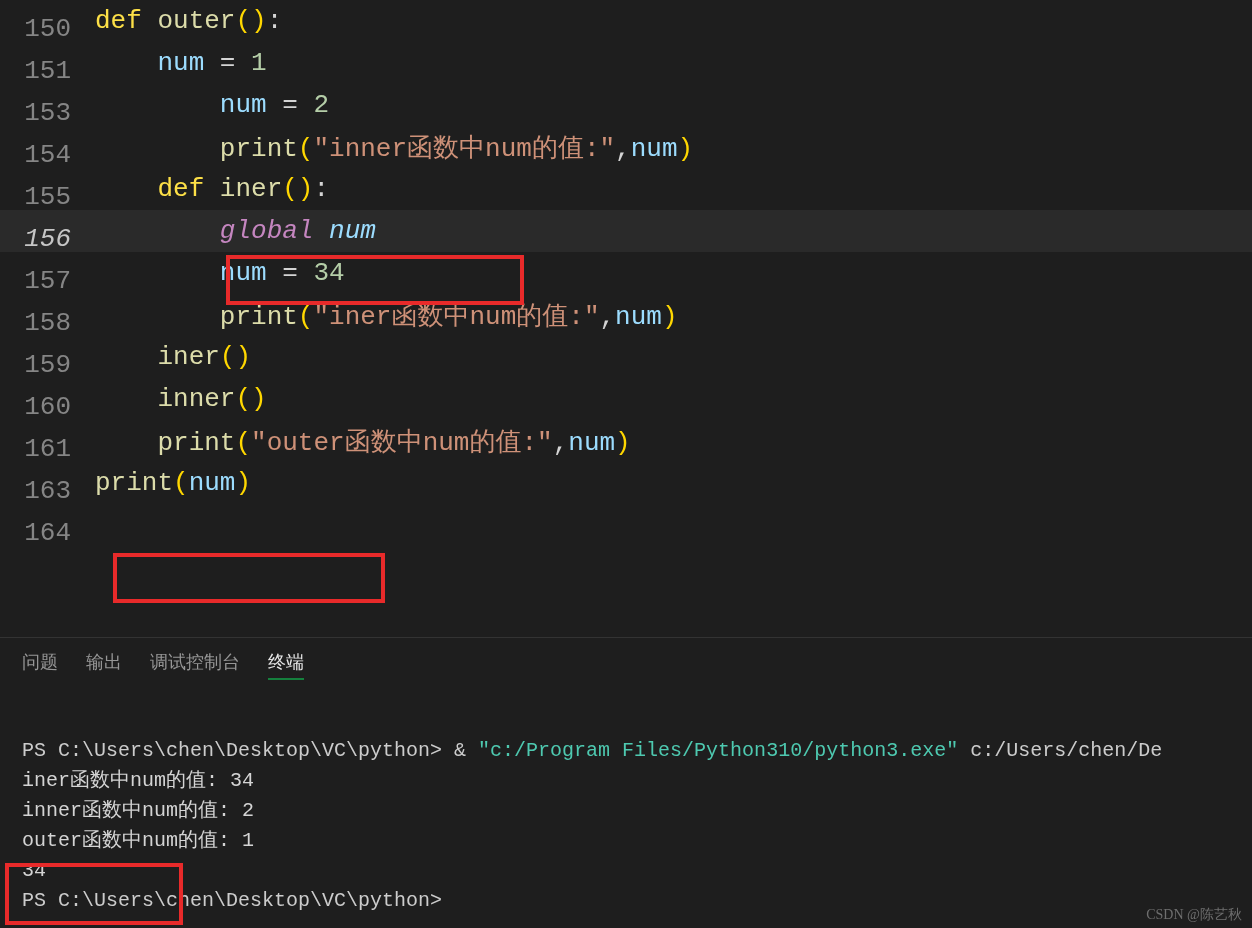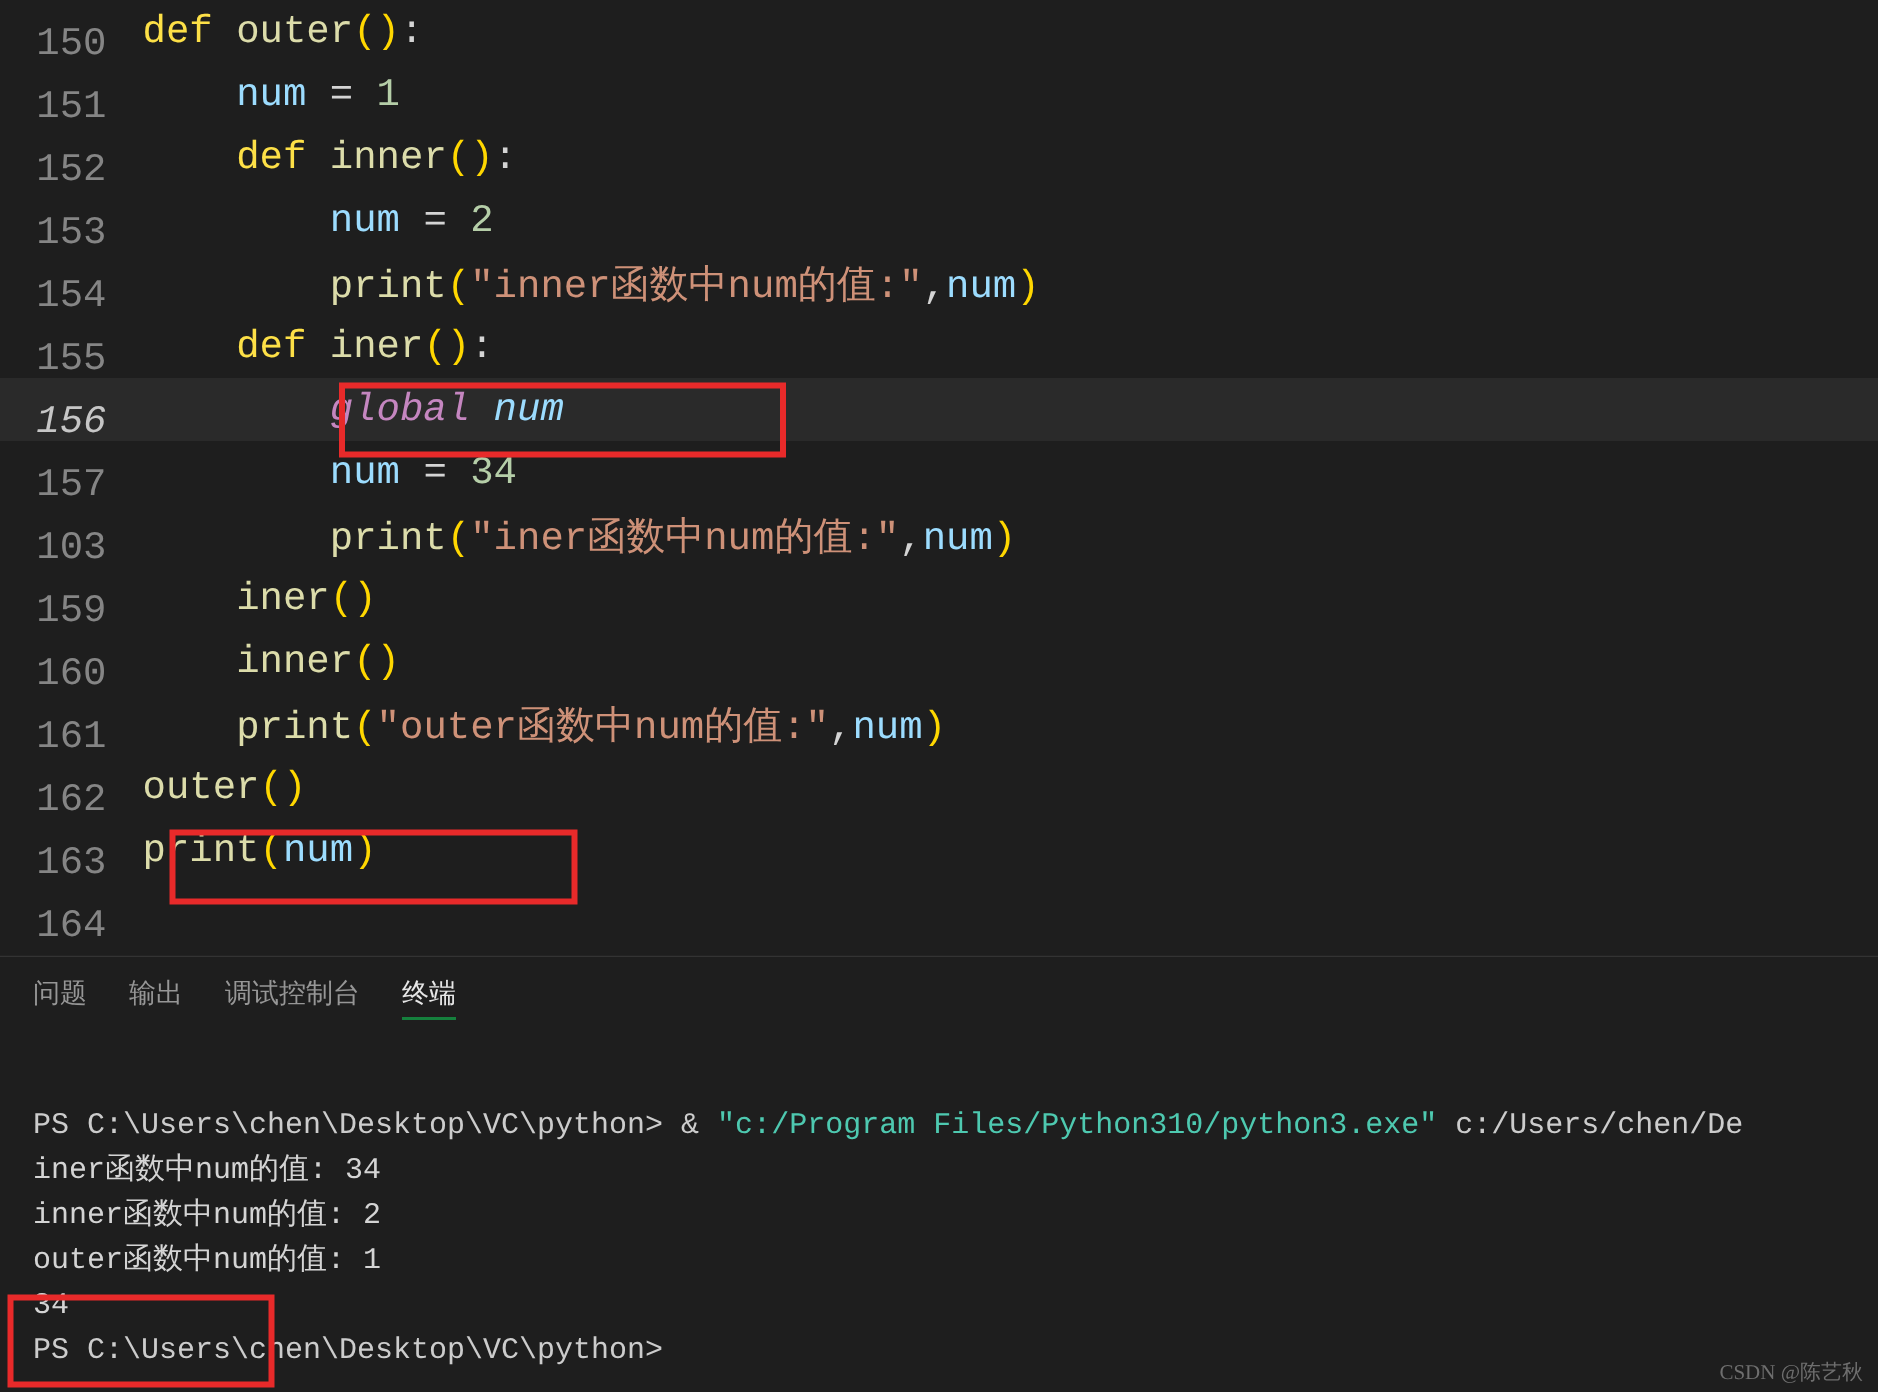--- a/index.html
+++ b/index.html
@@ -87,31 +87,29 @@
 }
 .current { background: #2a2a2a; font-style: italic; }
 </style>
 </head>
 <body>
 
 <div class="editor-area">
   <div id="code-container">
       <div class="code-line"><div class="gutter">150</div><div class="code-content"><span></span><span class="kw">def </span><span class="fn">outer</span><span class="gold">()</span><span class="pun">:</span></div></div>
       <div class="code-line"><div class="gutter">151</div><div class="code-content"><span>    </span><span class="var">num </span><span class="pun">= </span><span class="num">1</span></div></div>
-      <div class="code-line"><div class="gutter">152</div><div class="code-content"><span>    </span><span class="kw">def </span><span class="fn">inner</span><span class="gold">()</span><span class="pun">:</span></div></div>
       <div class="code-line"><div class="gutter">153</div><div class="code-content"><span>        </span><span class="var">num </span><span class="pun">= </span><span class="num">2</span></div></div>
       <div class="code-line"><div class="gutter">154</div><div class="code-content"><span>        </span><span class="fn">print</span><span class="gold">(</span><span class="str">"inner函数中num的值:"</span><span class="pun">,</span><span class="var">num</span><span class="gold">)</span></div></div>
       <div class="code-line"><div class="gutter">155</div><div class="code-content"><span>    </span><span class="kw">def </span><span class="fn">iner</span><span class="gold">()</span><span class="pun">:</span></div></div>
       <div class="code-line current"><div class="gutter">156</div><div class="code-content"><span>        </span><span class="kw2">global </span><span class="var">num</span></div></div>
       <div class="code-line"><div class="gutter">157</div><div class="code-content"><span>        </span><span class="var">num </span><span class="pun">= </span><span class="num">34</span></div></div>
-      <div class="code-line"><div class="gutter">103</div><div class="code-content"><span>        </span><span class="fn">print</span><span class="gold">(</span><span class="str">"iner函数中num的值:"</span><span class="pun">,</span><span class="var">num</span><span class="gold">)</span></div></div>
+      <div class="code-line"><div class="gutter">158</div><div class="code-content"><span>        </span><span class="fn">print</span><span class="gold">(</span><span class="str">"iner函数中num的值:"</span><span class="pun">,</span><span class="var">num</span><span class="gold">)</span></div></div>
       <div class="code-line"><div class="gutter">159</div><div class="code-content"><span>    </span><span class="fn">iner</span><span class="gold">()</span></div></div>
       <div class="code-line"><div class="gutter">160</div><div class="code-content"><span>    </span><span class="fn">inner</span><span class="gold">()</span></div></div>
       <div class="code-line"><div class="gutter">161</div><div class="code-content"><span>    </span><span class="fn">print</span><span class="gold">(</span><span class="str">"outer函数中num的值:"</span><span class="pun">,</span><span class="var">num</span><span class="gold">)</span></div></div>
-      <div class="code-line"><div class="gutter">162</div><div class="code-content"><span></span><span class="fn">outer</span><span class="gold">()</span></div></div>
       <div class="code-line"><div class="gutter">163</div><div class="code-content"><span></span><span class="fn">print</span><span class="gold">(</span><span class="var">num</span><span class="gold">)</span></div></div>
       <div class="code-line"><div class="gutter">164</div><div class="code-content"><span></span></div></div>
     </div>
   <div class="redbox" id="box1" style="top: 255px; left: 226px; width: 298px; height: 50px;"></div>
   <div class="redbox" id="box2" style="top: 553px; left: 113px; width: 272px; height: 50px;"></div>
 </div>
 
 <div class="panel">
   <div class="tabs">
     <span class="tab">问题</span>

